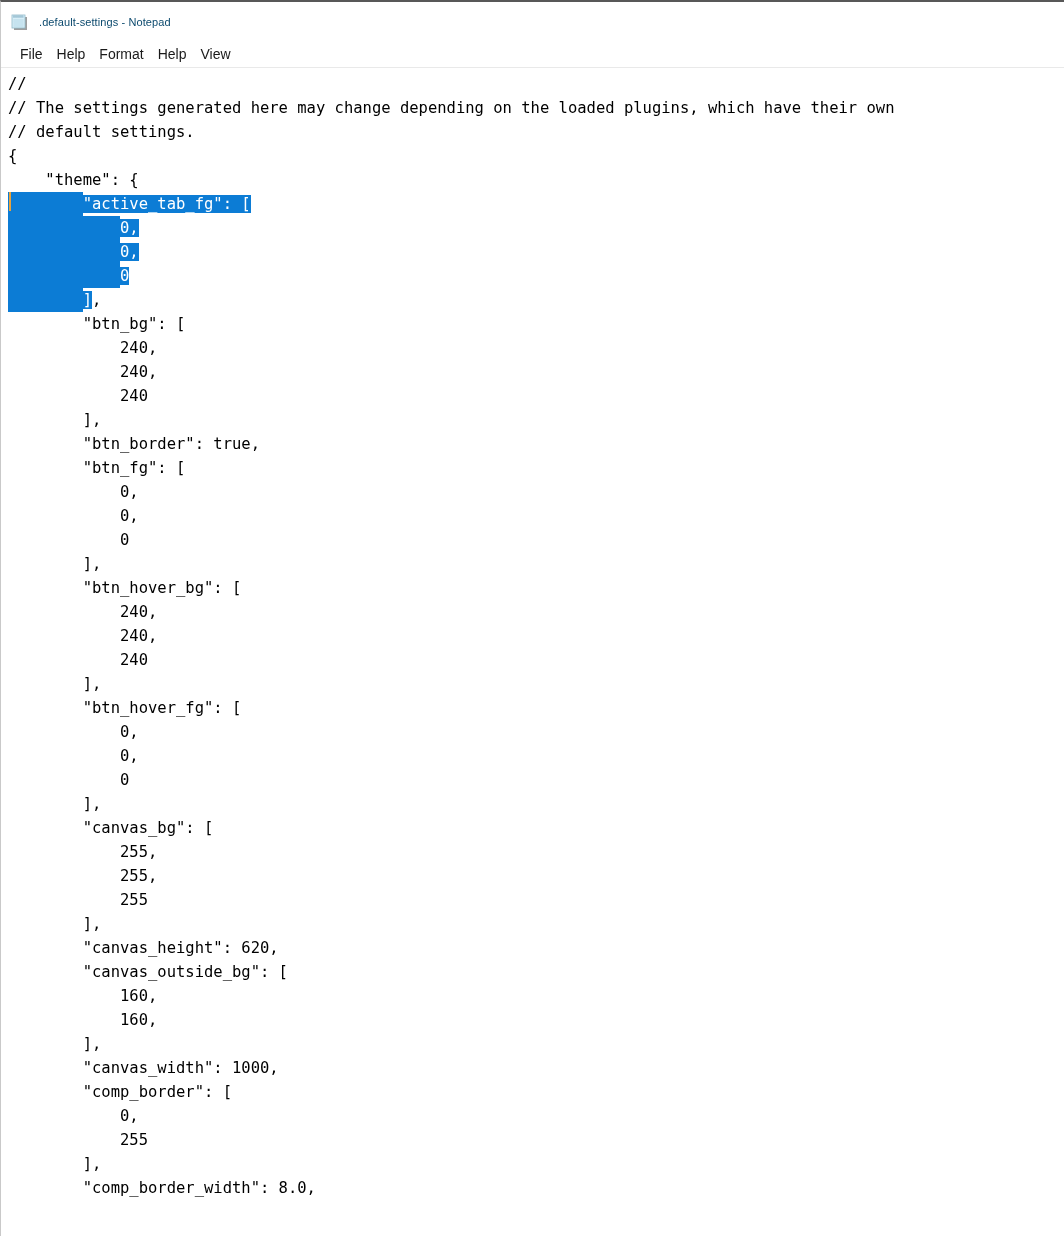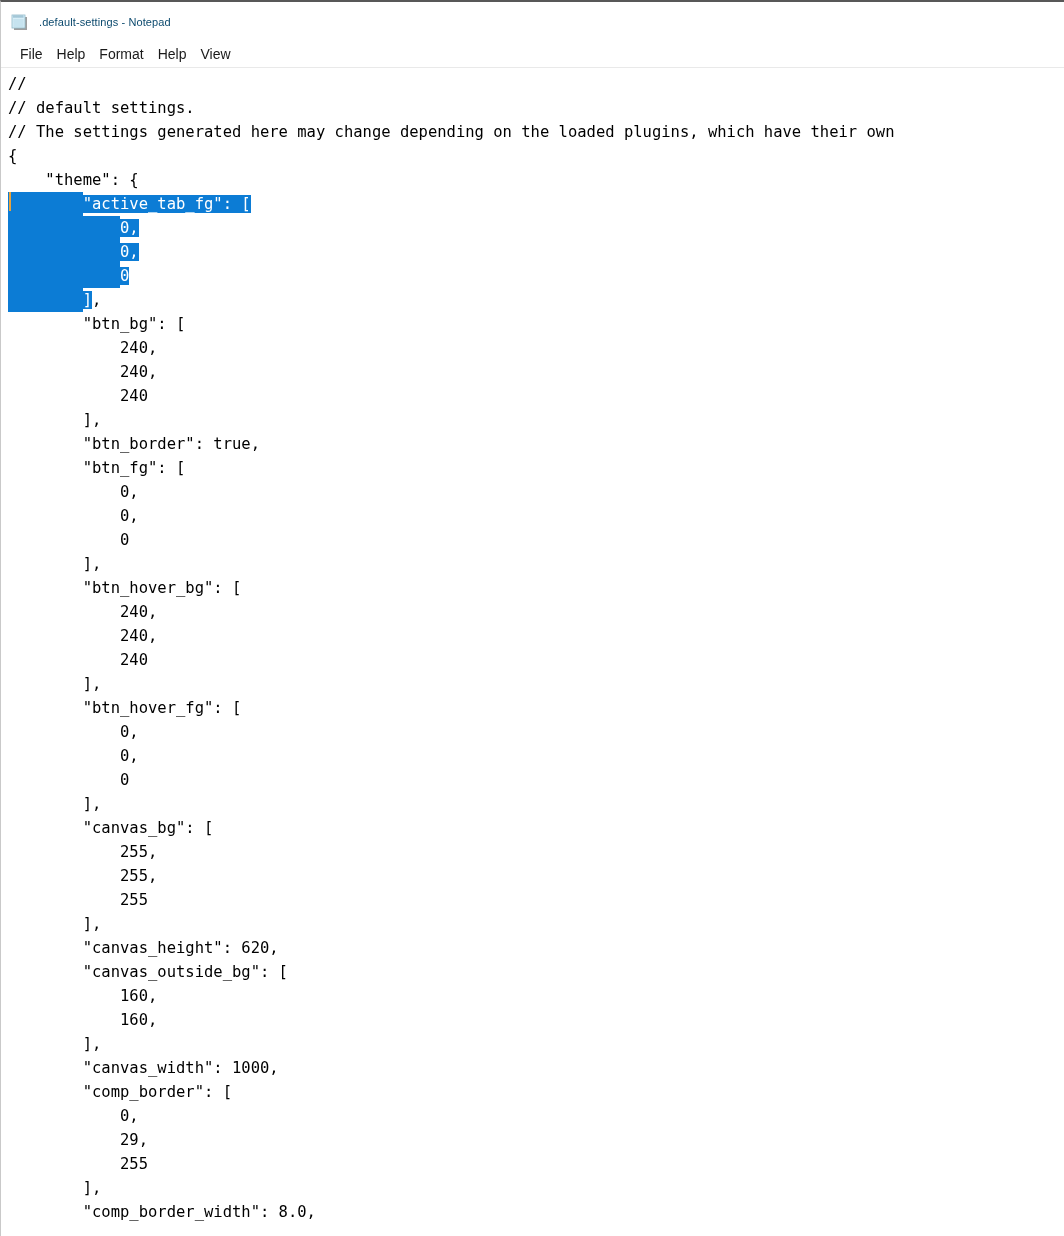--- a/index.html
+++ b/index.html
@@ -149,22 +149,22 @@
   <div id="menubar">
     <div class="menu-item">File</div>
     <div class="menu-item">Help</div>
     <div class="menu-item">Format</div>
     <div class="menu-item">Help</div>
     <div class="menu-item">View</div>
   </div>
 
   <div id="textarea">
       <div class="line"><span class="seg">//</span></div>
+      <div class="line"><span class="seg">// The settings generated here may change depending on the loaded plugins, which have their own</span></div>
       <div class="line"><span class="seg">// default settings.</span></div>
-      <div class="line"><span class="seg">// The settings generated here may change depending on the loaded plugins, which have their own</span></div>
       <div class="line"><span class="seg">{</span></div>
       <div class="line"><span class="seg">    "theme": {</span></div>
       <div class="line sel-left gut-8"><span class="seg">        </span><span class="seg sel">"active_tab_fg": [</span><span id="caret"></span></div>
       <div class="line sel-left gut-12"><span class="seg">            </span><span class="seg sel">0,</span></div>
       <div class="line sel-left gut-12"><span class="seg">            </span><span class="seg sel">0,</span></div>
       <div class="line sel-left gut-12"><span class="seg">            </span><span class="seg sel">0</span></div>
       <div class="line sel-left gut-8"><span class="seg">        </span><span class="seg sel">]</span><span class="seg">,</span></div>
       <div class="line"><span class="seg">        "btn_bg": [</span></div>
       <div class="line"><span class="seg">            240,</span></div>
       <div class="line"><span class="seg">            240,</span></div>
@@ -192,19 +192,18 @@
       <div class="line"><span class="seg">            255</span></div>
       <div class="line"><span class="seg">        ],</span></div>
       <div class="line"><span class="seg">        "canvas_height": 620,</span></div>
       <div class="line"><span class="seg">        "canvas_outside_bg": [</span></div>
       <div class="line"><span class="seg">            160,</span></div>
       <div class="line"><span class="seg">            160,</span></div>
       <div class="line"><span class="seg">        ],</span></div>
       <div class="line"><span class="seg">        "canvas_width": 1000,</span></div>
       <div class="line"><span class="seg">        "comp_border": [</span></div>
       <div class="line"><span class="seg">            0,</span></div>
-      <div class="line"><span class="seg">            29,</span></div>
       <div class="line"><span class="seg">            255</span></div>
       <div class="line"><span class="seg">        ],</span></div>
       <div class="line"><span class="seg">        "comp_border_width": 8.0,</span></div>
     </div>
 
 </div>
 
 </body></html>

